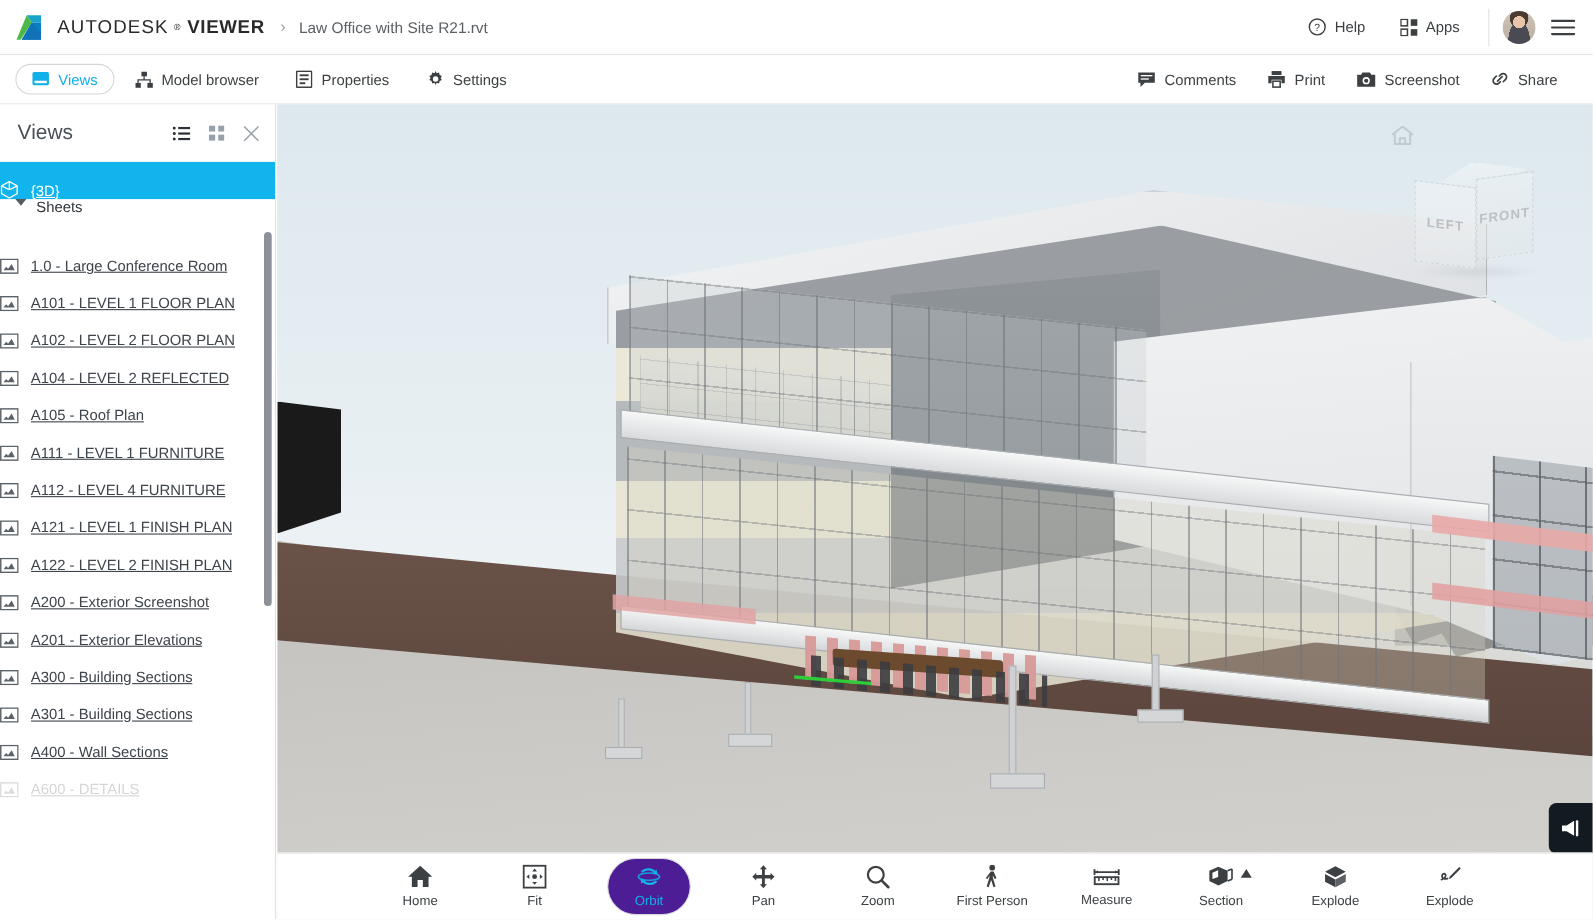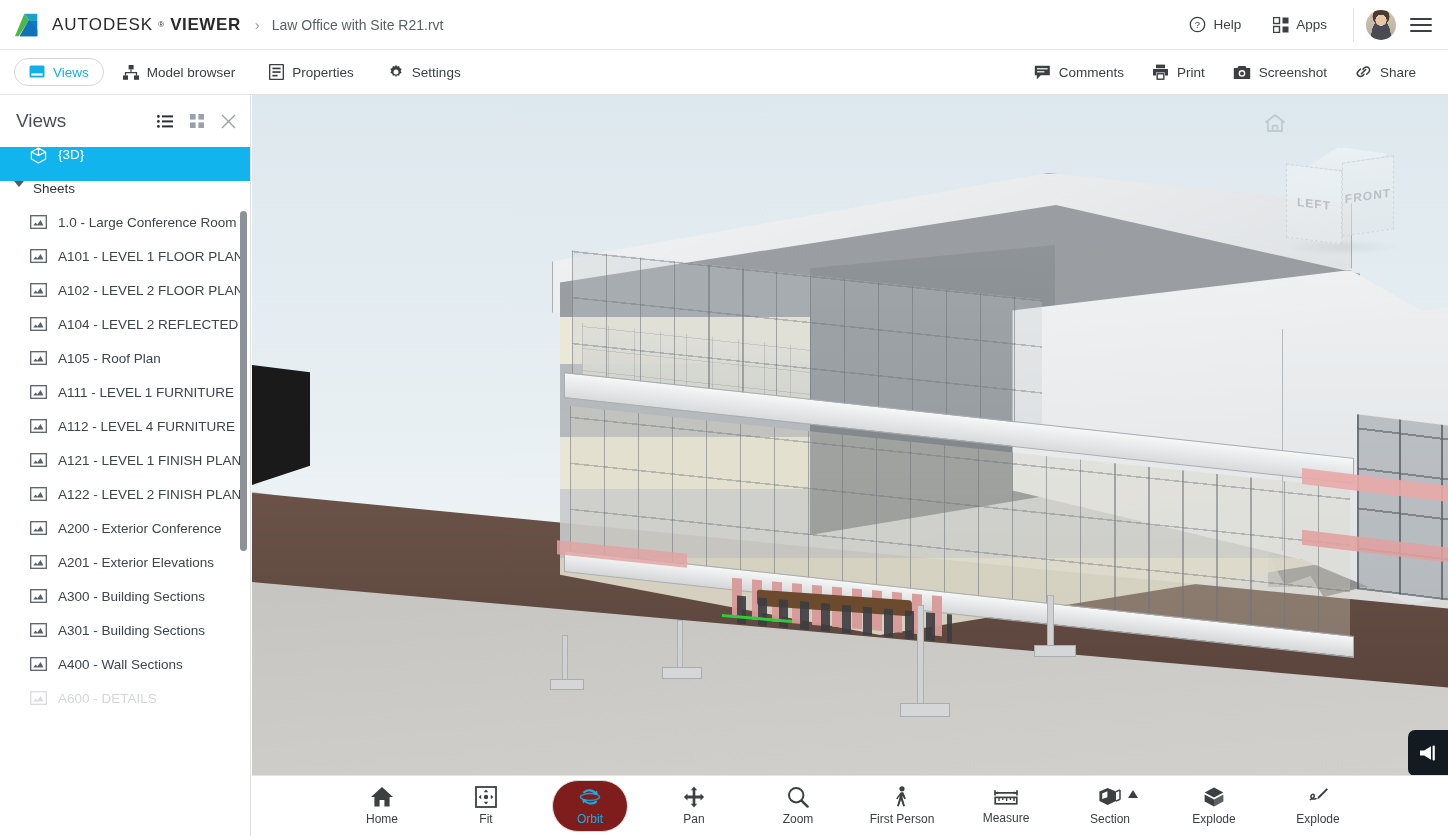--- a/index.html
+++ b/index.html
@@ -94,23 +94,23 @@
   .panel-head {
     height: 52px; display: flex; align-items: center;
     padding: 0 14px 0 16px;
   }
   .panel-title { font-size: 19px; color: #4a5058; font-weight: 400; }
   .panel-head-icons { margin-left: auto; display: flex; align-items: center; gap: 17px; }
   .pi { cursor: pointer; display: block; }
 
   .view-list { position: relative; height: 689px; overflow: hidden; }
   .vrow {
-    display: flex; align-items: flex-start; height: 34px;
-    padding-left: 30px; font-size: 13.5px; color: #3e444b; cursor: pointer;
-    gap: 11px; user-select: none;
+    display: flex; align-items: flex-end; height: 34px;
+    font-size: 13.5px; color: #3e444b; cursor: pointer;
+    gap: 11px; user-select: none; text-decoration: underline;
   }
   .vrow.selected { background: #11b4ec; color: #fff; }
   .vrow .label { white-space: nowrap; overflow: hidden; text-overflow: ellipsis; }
   .group-row {
     display: flex; align-items: flex-start; height: 34px;
     padding-left: 14px; font-size: 13.5px; color: #2f3439;
     cursor: pointer; gap: 9px; font-weight: 400;
   }
   .caret {
     width: 0; height: 0;
@@ -331,21 +331,21 @@
     display: flex; align-items: center; justify-content: center;
     gap: 28px;
   }
   .bb {
     width: 76px; height: 52px;
     display: flex; flex-direction: column; align-items: center; justify-content: center;
     gap: 4px; cursor: pointer; border-radius: 26px;
     border: 1px solid transparent; position: relative;
   }
   .bb .bb-label { font-size: 12px; color: #3c4043; white-space: nowrap; }
-  .bb.active { border-color: #d9d9d9; background: #7f1d1d; }
+  .bb.active { border-color: #d9d9d9; background: #4c1d95; }
   .bb.active .bb-label { color: #12b0e8; }
   .bb-tri {
     position: absolute; right: 9px; top: 9px;
     width: 0; height: 0;
     border-left: 5px solid transparent; border-right: 5px solid transparent;
     border-bottom: 8px solid #3c4043;
   }
 </style>
 </head>
 <body>
@@ -570,21 +570,21 @@
               <rect x="0.7" y="0.7" width="15.6" height="12.6" fill="none" stroke="#5b6168" stroke-width="1.3"></rect>
               <path fill="#5b6168" d="M3.2 10.6 L5.6 7.6 L7.4 9.4 L10.6 5 L13.4 10.6z"></path>
             </svg>
             <span class="label">A122 - LEVEL 2 FINISH PLAN</span>
           </div>
           <div class="vrow">
             <svg width="17" height="14" viewBox="0 0 17 14">
               <rect x="0.7" y="0.7" width="15.6" height="12.6" fill="none" stroke="#5b6168" stroke-width="1.3"></rect>
               <path fill="#5b6168" d="M3.2 10.6 L5.6 7.6 L7.4 9.4 L10.6 5 L13.4 10.6z"></path>
             </svg>
-            <span class="label">A200 - Exterior Conference</span>
+            <span class="label">A200 - Exterior Screenshot</span>
           </div>
           <div class="vrow">
             <svg width="17" height="14" viewBox="0 0 17 14">
               <rect x="0.7" y="0.7" width="15.6" height="12.6" fill="none" stroke="#5b6168" stroke-width="1.3"></rect>
               <path fill="#5b6168" d="M3.2 10.6 L5.6 7.6 L7.4 9.4 L10.6 5 L13.4 10.6z"></path>
             </svg>
             <span class="label">A201 - Exterior Elevations</span>
           </div>
           <div class="vrow">
             <svg width="17" height="14" viewBox="0 0 17 14">

